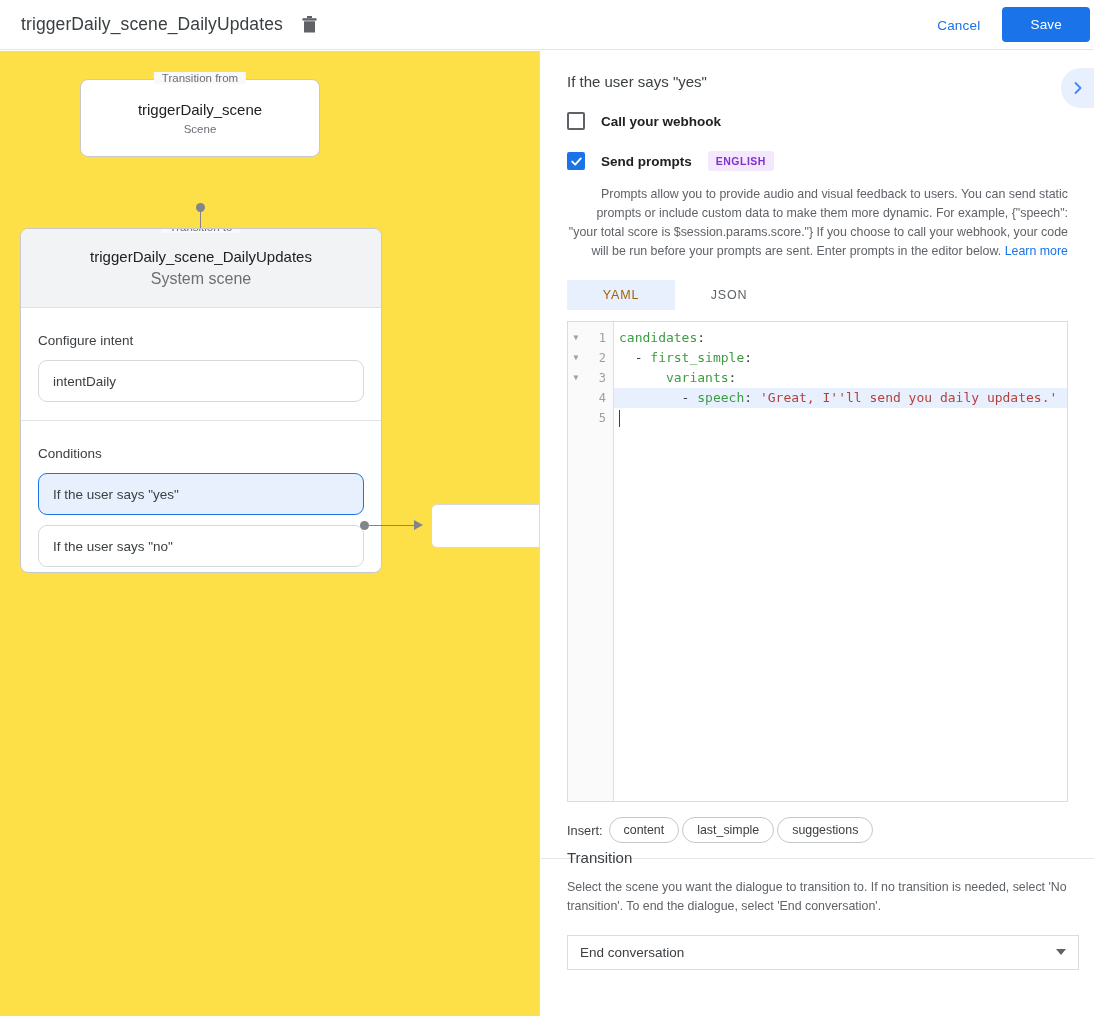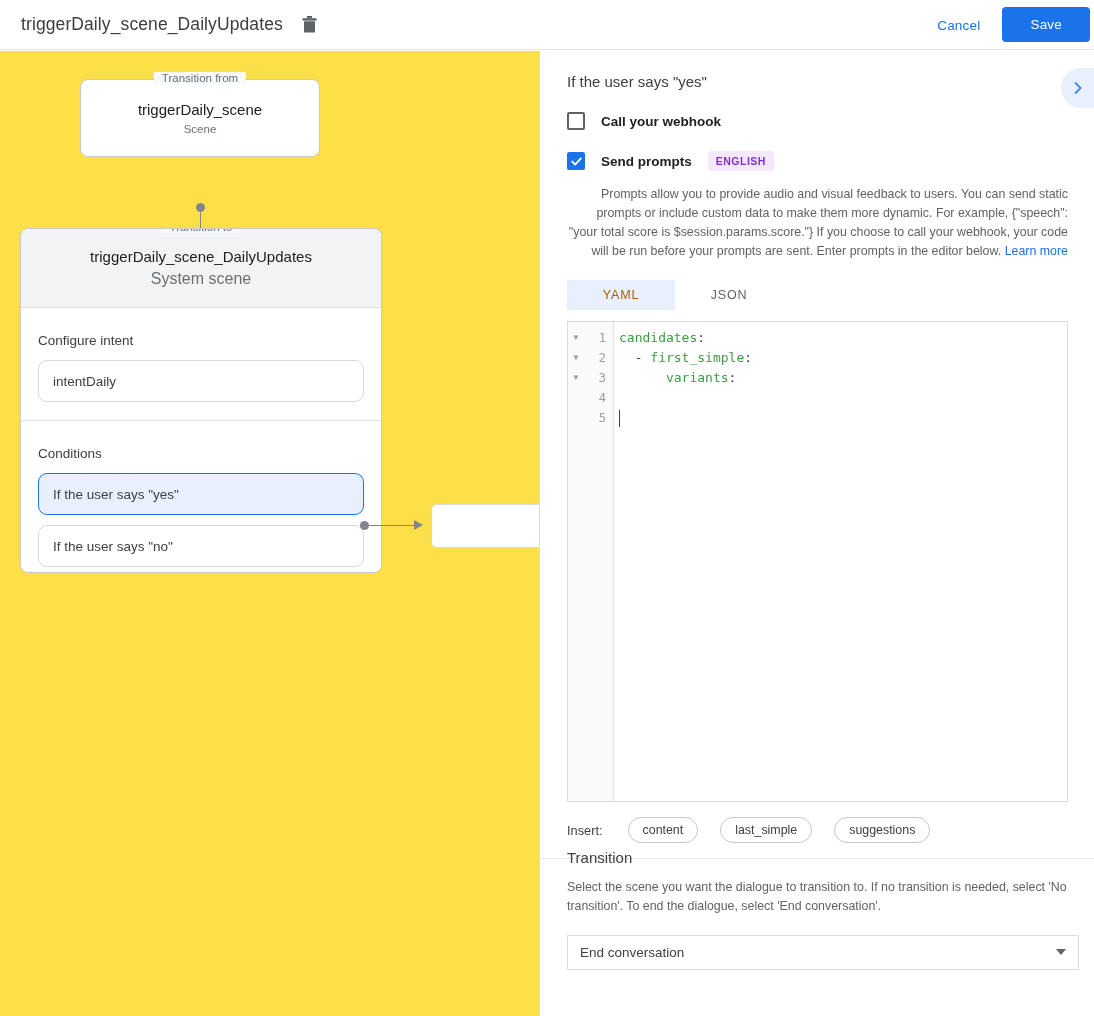--- a/index.html
+++ b/index.html
@@ -257,21 +257,21 @@
   .tok-key { color: #3d9c42; }
   .tok-punc { color: #3c4043; }
   .tok-str { color: #b5413c; }
   #caret {
     position: absolute; left: 5px; top: 86px;
     width: 1px; height: 17px; background: #3c4043;
   }
 
   
   #insert-row {
-    display: flex; align-items: center; gap: 22px;
+    display: flex; align-items: center; gap: 3px;
     margin-top: 15px;
   }
   #insert-label { font-size: 12.8px; color: #3c4043; margin-right: 3px; }
   .chip {
     border: 1px solid #c4c7c9;
     border-radius: 14px;
     padding: 5px 14px;
     font-size: 12.4px; color: #3c4043;
     background: #ffffff; cursor: pointer;
     font-family: "Liberation Sans", sans-serif;
@@ -412,20 +412,21 @@
           </div>
           <div class="gut-row">
             <span class="fold"></span>
             <span class="lnum">5</span>
           </div>
         </div>
       <div id="code-area">
         <div class="code-row"><span class="tok-key">candidates</span><span class="tok-punc">:</span></div>
           <div class="code-row"><span class="tok-punc">  - </span><span class="tok-key">first_simple</span><span class="tok-punc">:</span></div>
           <div class="code-row"><span class="tok-punc">      </span><span class="tok-key">variants</span><span class="tok-punc">:</span></div>
+          <div class="code-row active"><span class="tok-punc">        - </span><span class="tok-key">speech</span><span class="tok-punc">: </span><span class="tok-str">'Great, I''ll send you daily updates.'</span></div>
           <div class="code-row"></div>
           <div id="caret" style="top: 88px;"></div>
       </div>
     </div>
 
     <div id="insert-row">
       <span id="insert-label">Insert:</span>
       <button class="chip">content</button>
       <button class="chip">last_simple</button>
       <button class="chip">suggestions</button>

